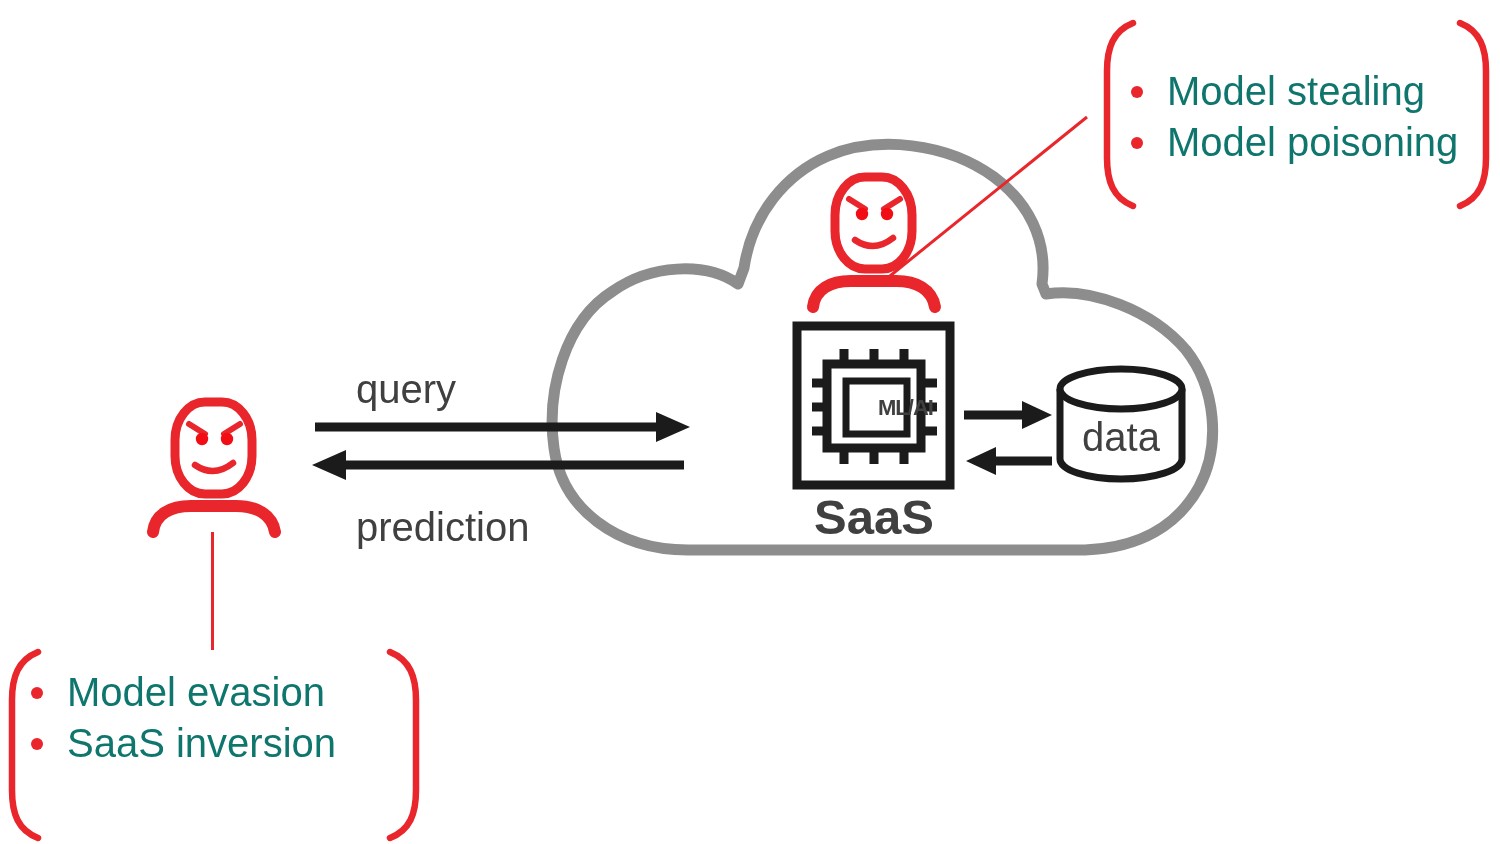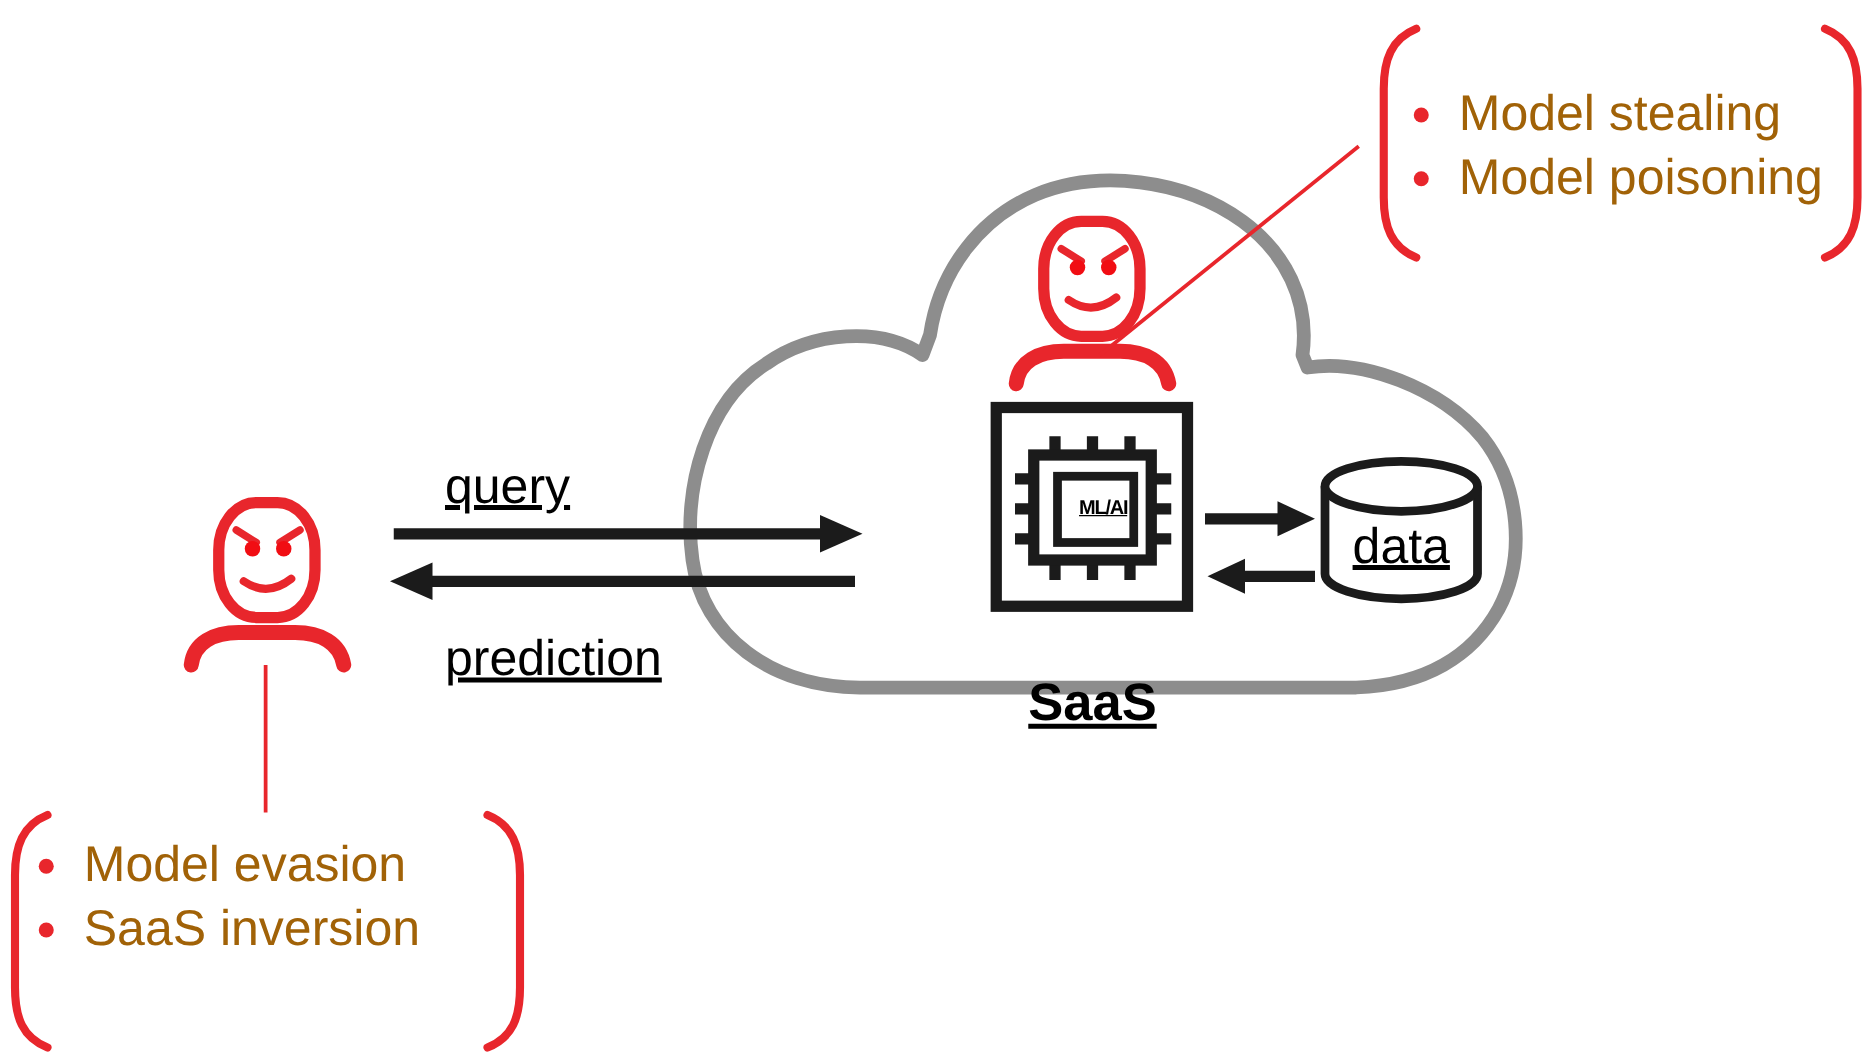--- a/index.html
+++ b/index.html
@@ -17,44 +17,43 @@
   }
   svg.scene {
     position: absolute;
     left: 0;
     top: 0;
     width: 1500px;
     height: 844px;
   }
   .lbl {
     position: absolute;
-    color: #000000;
+    color: #404040;
     white-space: nowrap;
     line-height: 1.05;
-    text-decoration: underline;
   }
   .lbl-query      { left: 356px; top: 368px; font-size: 40px; }
   .lbl-prediction { left: 356px; top: 506px; font-size: 40px; }
   .lbl-saas {
     left: 795px; top: 492px; width: 158px;
-    text-align: center; font-size: 42px; font-weight: bold; margin-top: 48px;
+    text-align: center; font-size: 49px; font-weight: bold;
   }
   .lbl-data {
     left: 1060px; top: 416px; width: 122px;
     text-align: center; font-size: 40px;
   }
   .lbl-mlai {
-    left: 852px; top: 381px; width: 61px; height: 53px;
+    left: 875px; top: 381px; width: 61px; height: 53px;
     display: flex; align-items: center; justify-content: center;
-    font-size: 16px; font-weight: bold; letter-spacing: -1px;
+    font-size: 22px; font-weight: bold; letter-spacing: -1px;
   }
   ul.threats {
     position: absolute;
     margin: 0; padding: 0; list-style: none;
-    color: #a16207;
+    color: #0f766e;
     font-size: 40px;
     white-space: nowrap;
   }
   ul.threats li {
     display: flex;
     align-items: center;
     height: 51px;
     gap: 24px;
   }
   ul.threats .dot {

